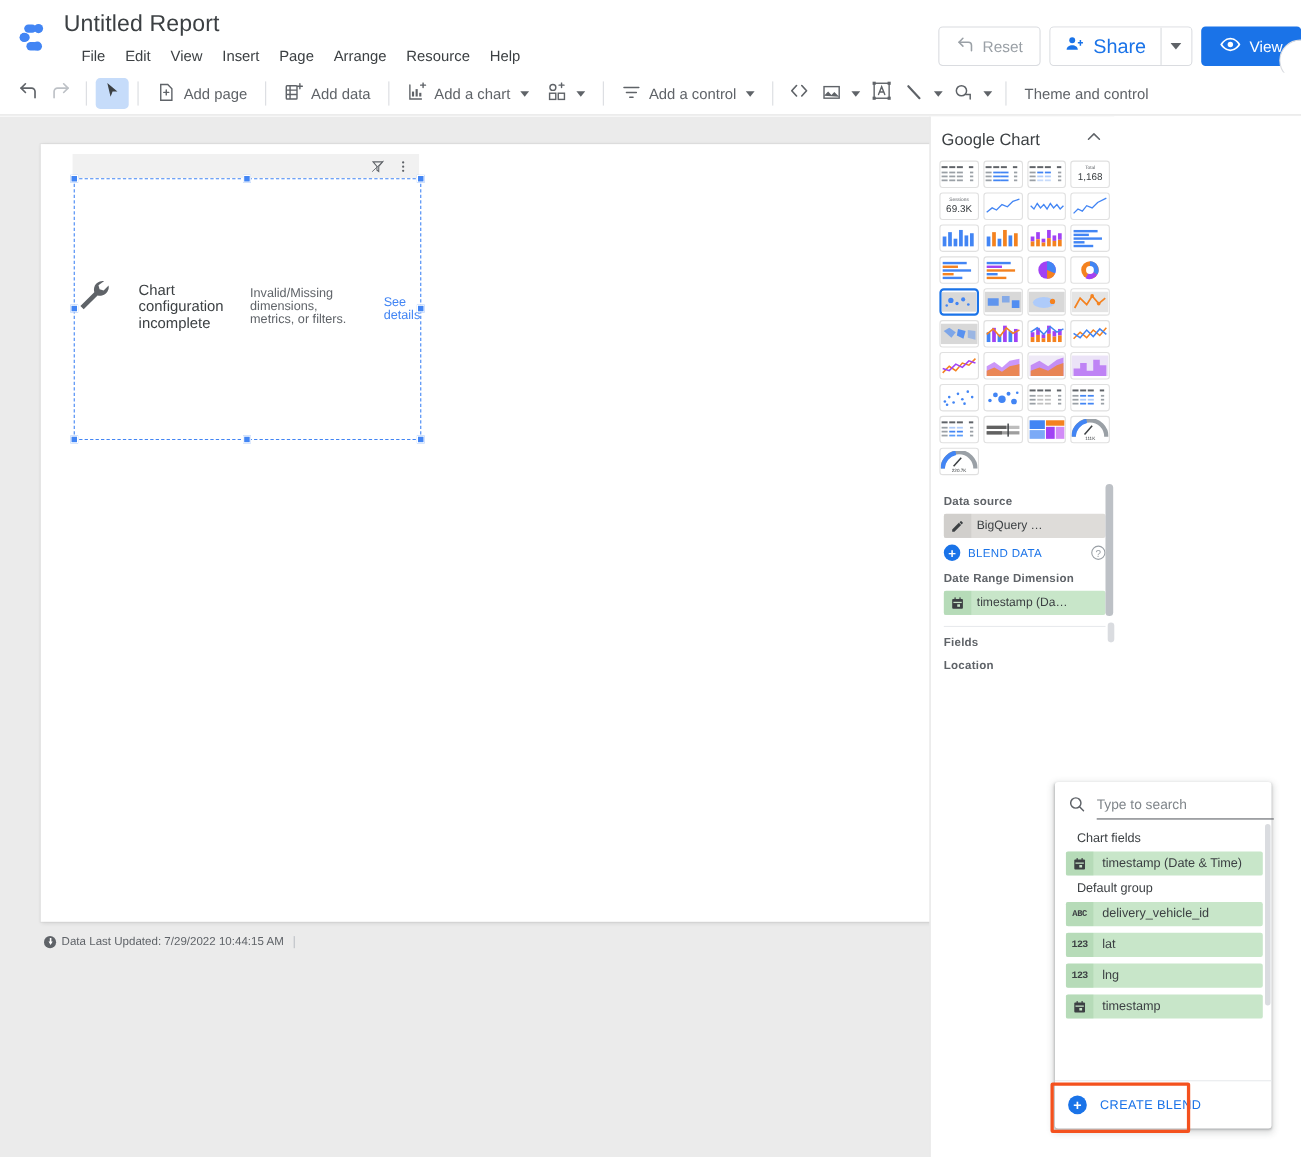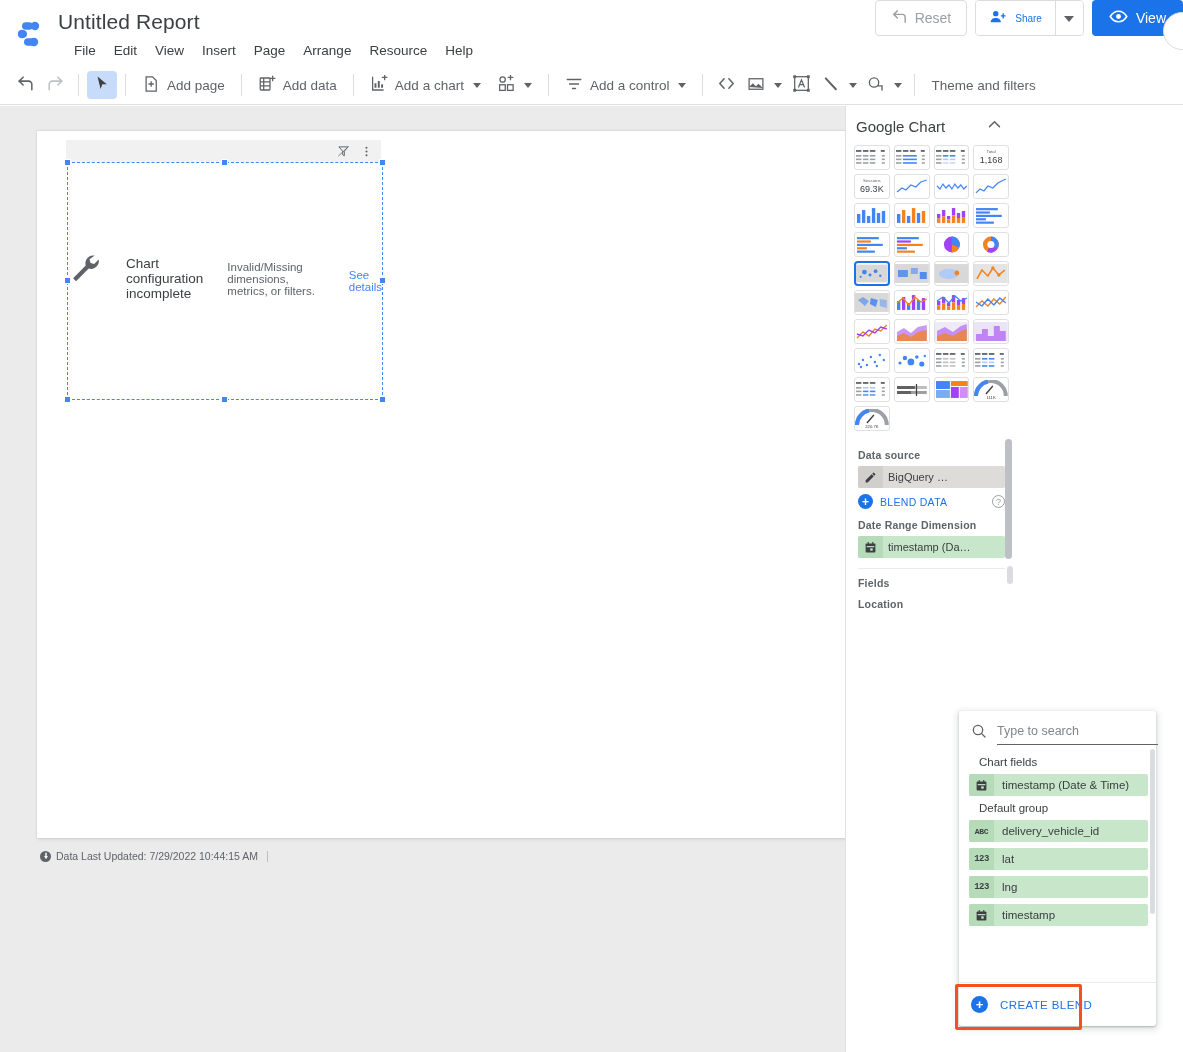--- a/index.html
+++ b/index.html
@@ -27,31 +27,31 @@
     letter-spacing: .1px; line-height: 30px; white-space: nowrap;
     padding: 1px 3px; cursor: text;
   }
   .menubar { display: flex; margin-top: 1px; margin-left: 10px; }
   .menu-item {
     font-size: 13.5px; color: #3c4043; padding: 3px 9px;
     border-radius: 3px; cursor: pointer; line-height: 18px;
   }
 
   .header-actions {
-    position: absolute; right: 0px; top: 0; display: flex; align-items: center; gap: 8px;
+    position: absolute; right: 0px; top: 24px; display: flex; align-items: center; gap: 8px;
   }
   .btn-reset {
     display:flex; align-items:center; gap:7px;
     height: 36px; padding: 0 15px; border: 1px solid #dadce0; border-radius: 4px;
     background: #fff; color: #9aa0a6; font-size: 14px; cursor: default;
   }
   .btn-share-group { display:flex; height:36px; border:1px solid #dadce0; border-radius:4px; overflow:hidden; }
   .btn-share {
     display:flex; align-items:center; gap:8px;
-    padding: 0 13px; background:#fff; color:#1a73e8; font-size:10px; font-weight:500; cursor:pointer;
+    padding: 0 13px; background:#fff; color:#1a73e8; font-size:18px; font-weight:500; cursor:pointer;
   }
   .btn-share-caret {
     width: 28px; display:flex; align-items:center; justify-content:center;
     border-left: 1px solid #dadce0; background:#fff; cursor:pointer;
   }
   .btn-view {
     display:flex; align-items:center; gap:8px;
     height:36px; padding: 0 17px; border-radius:4px;
     background:#1a73e8; color:#fff; font-size:14px; font-weight:500; cursor:pointer;
   }
@@ -436,21 +436,21 @@
       <span>
         <svg width="18" height="18" viewBox="0 0 24 24" fill="none" stroke="#5f6368" stroke-width="1.8">
           <circle cx="9.4" cy="10" r="6.2"></circle>
           <path d="M14.5 14.5h5.5v5.5" stroke-linecap="round"></path>
         </svg>
       </span>
       <span class="caret"></span>
     </div>
     <div class="tb-sep"></div>
     <div class="tb-text-btn">
-      <span>Theme and filters</span>
+      <span>Theme and control</span>
     </div>
   </div>
 
   <div class="canvas-area">
     <div class="page">
 
       <div class="widget-header">
         <span class="wh-icon">
           <svg width="13" height="13" viewBox="0 0 24 24" fill="none" stroke="#5f6368" stroke-width="1.8" stroke-linecap="round">
             <path d="M4 4l6.5 7.5v6.5l3 2v-8.5L20 4z"></path>

